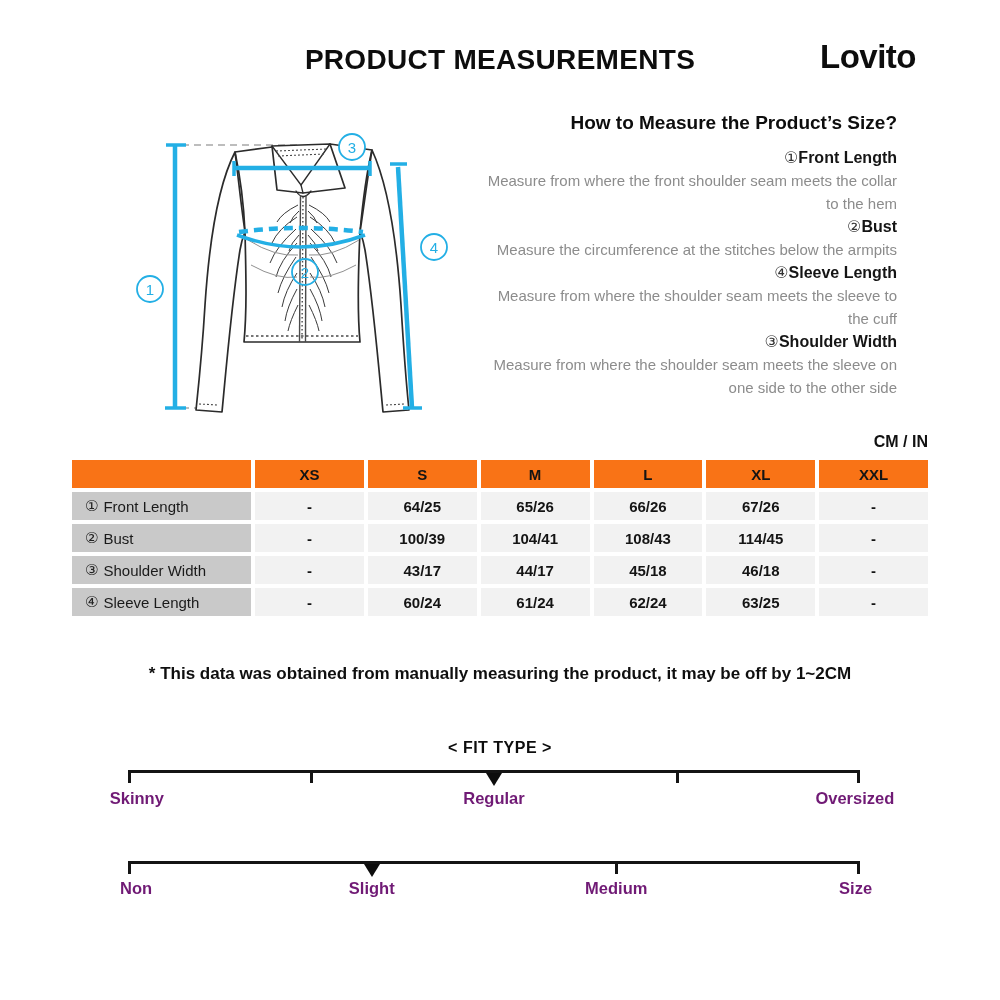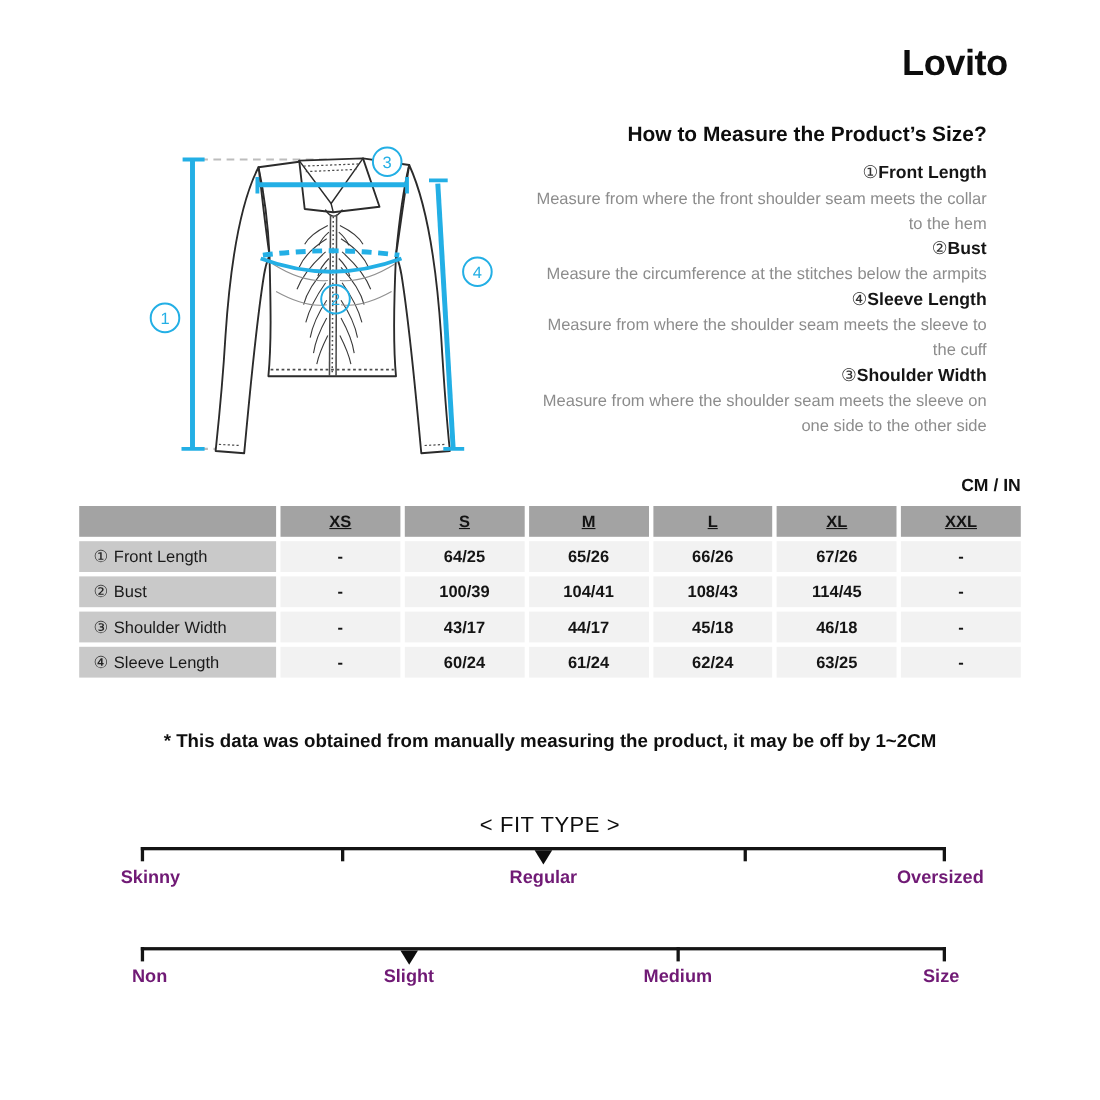--- a/index.html
+++ b/index.html
@@ -22,46 +22,47 @@
   .howto-item-title .circ-num { font-weight: 400; color: #333; }
   .howto-item-desc { font-size: 15px; line-height: 23px; color: #8c8c8c; }
 
   
   .unit-label { position: absolute; top: 433px; right: 72px; font-size: 16px; font-weight: 700; }
 
   
   .size-table { position: absolute; left: 72px; top: 460px; width: 856px;
     display: grid; grid-template-columns: 179px repeat(6, 1fr); gap: 4px; grid-auto-rows: 28px; }
   .cell { display: flex; align-items: center; justify-content: center; font-size: 15px; }
-  .cell.head { background: #a3a3a3; font-weight: 700; color: #141414; text-decoration: underline; }
+  .cell.head { background: #f97316; font-weight: 700; color: #141414; }
   .cell.rowlabel { background: #c9c9c9; justify-content: flex-start; padding-left: 13px; font-weight: 400; color: #1a1a1a; }
   .cell.rowlabel .circ-num { margin-right: 5px; color: #222; }
   .cell.val { background: #f2f2f2; font-weight: 700; color: #141414; }
 
   
   .note { position: absolute; top: 664px; left: 0; width: 100%; text-align: center;
     font-size: 17px; font-weight: 700; color: #0f0f0f; }
 
   
   .scale-title { position: absolute; left: 0; width: 100%; text-align: center;
-    font-size: 20px; font-weight: 400; letter-spacing: 0.5px; color: #0d0d0d; }
+    font-size: 16px; font-weight: 700; letter-spacing: 0.5px; color: #0d0d0d; }
   .scale { position: absolute; left: 128px; width: 732px; height: 16px; }
   .scale-line { position: absolute; left: 0; right: 0; top: 0; height: 3px; background: #141414; }
   .tick { position: absolute; top: 0; width: 3px; height: 13px; background: #141414; margin-left: -1.5px; }
   .marker { position: absolute; top: 3px; width: 0; height: 0; margin-left: -8px;
     border-left: 8px solid transparent; border-right: 8px solid transparent; border-top: 13px solid #0d0d0d; }
   .scale-labels { position: absolute; left: 128px; width: 732px; height: 20px; }
   .scale-label { position: absolute; transform: translateX(-50%); white-space: nowrap;
     font-size: 16.5px; font-weight: 700; color: #701a75; }
 </style>
 </head>
 <body>
 
 <div class="page">
 
+  <div class="main-title">PRODUCT MEASUREMENTS</div>
   <div class="logo">Lovito</div>
 
   <svg class="diagram" viewBox="0 0 330 300" width="330" height="300" aria-hidden="true">
 
     <g stroke="#bdbdbd" stroke-width="2" stroke-dasharray="7,5" fill="none">
       <path d="M52,20 L170,20"></path>
       <path d="M52,283 L68,283"></path>
     </g>
 
     <g stroke="#2b2b2b" stroke-width="1.7" fill="#ffffff" stroke-linejoin="round" stroke-linecap="round">

